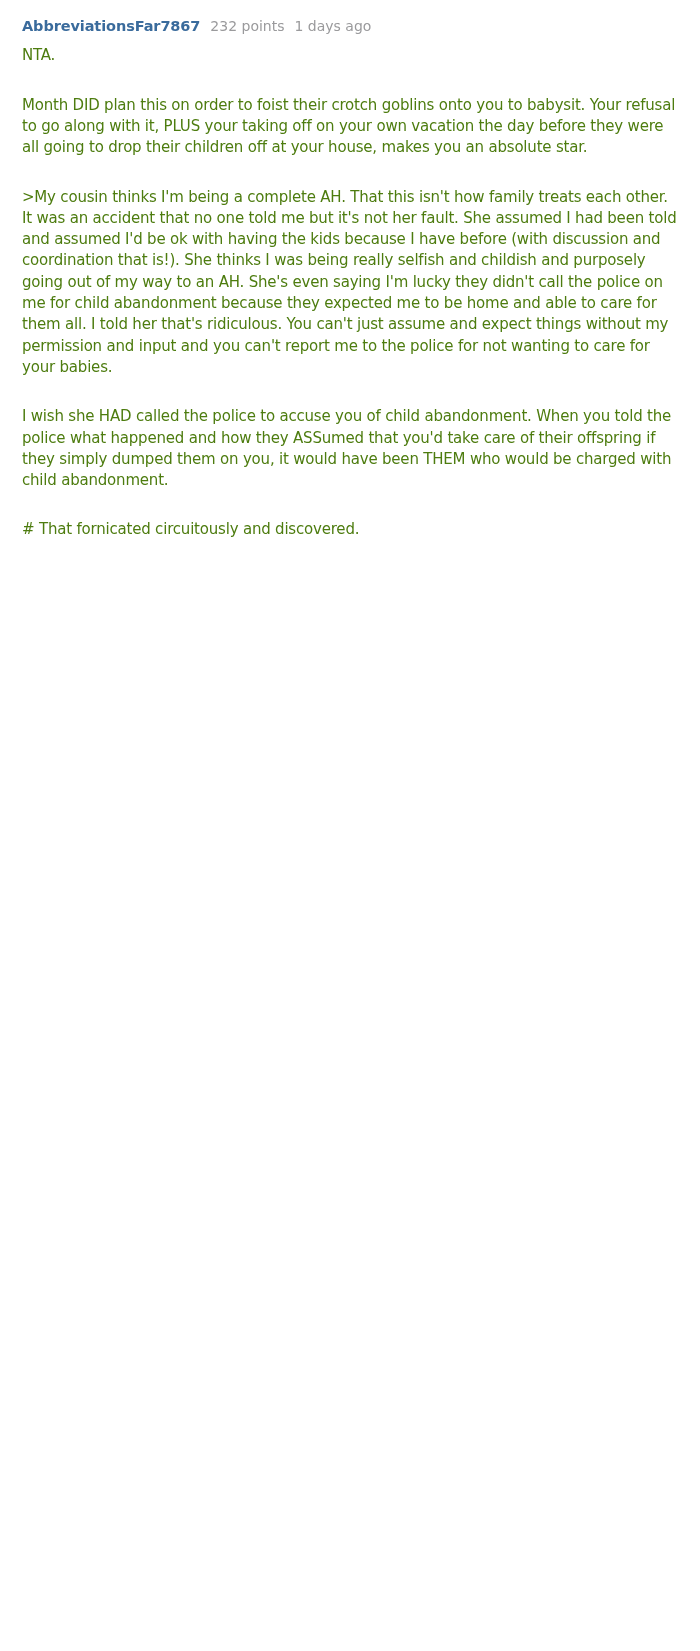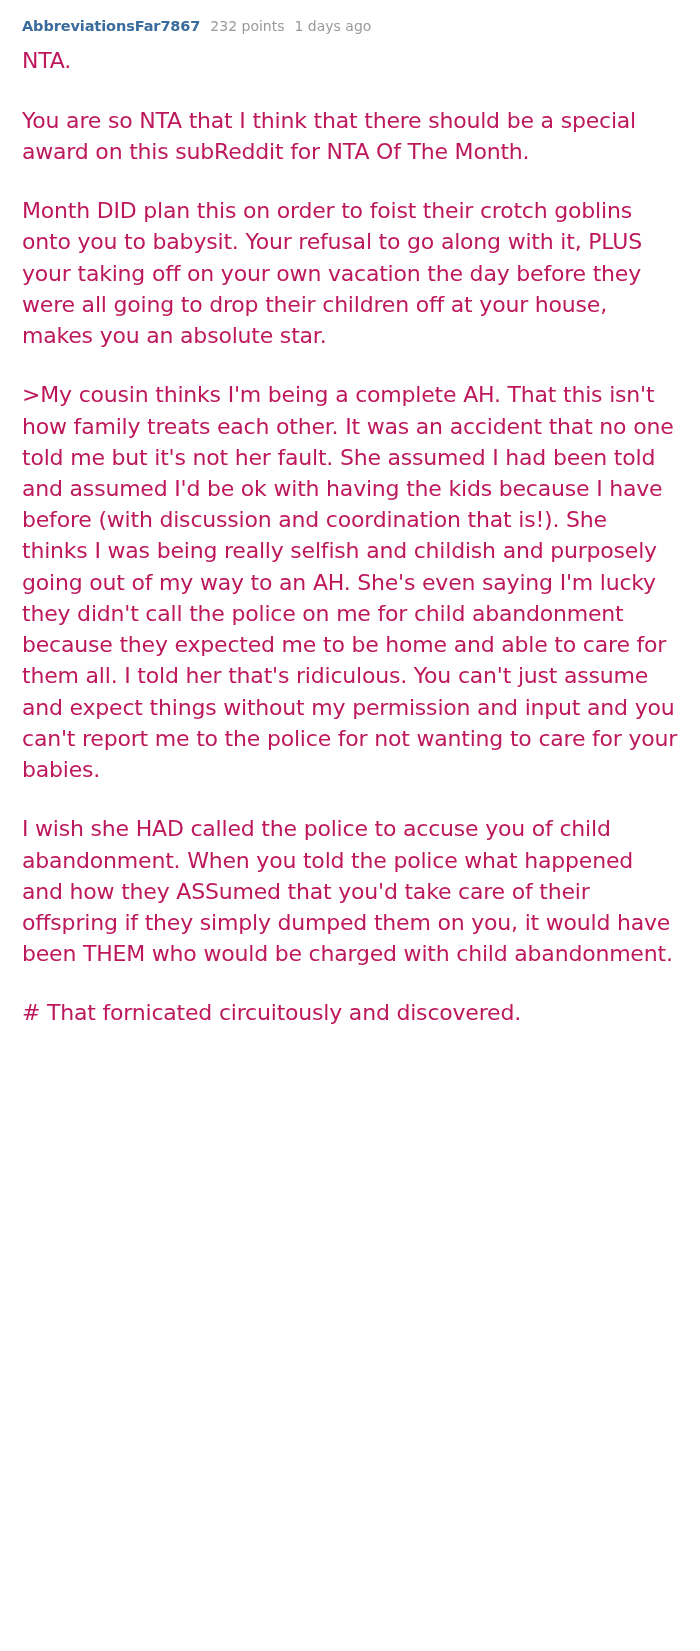--- a/index.html
+++ b/index.html
@@ -35,23 +35,23 @@
     letter-spacing: -0.1px;
     text-decoration: none;
   }
   .points, .timestamp {
     font-size: 14px;
     color: #9a9a9c;
     font-weight: normal;
     text-align: right;
   }
   .comment-body {
-    font-size: 22px;
+    font-size: 15px;
     line-height: 1.42;
-    color: #be185d;
+    color: #4d7c0f;
     letter-spacing: -0.2px;
   }
   .comment-body p {
     margin: 0 0 28px 0;
   }
   .comment-body p:last-child {
     margin-bottom: 0;
   }
 </style>
 </head>
@@ -60,20 +60,19 @@
 <div class="comment">
 
   <div class="comment-header">
     <span class="author">AbbreviationsFar7867</span>
     <span class="points">232 points</span>
     <span class="timestamp">1 days ago</span>
   </div>
 
   <div class="comment-body">
     <p>NTA.</p>
-    <p>You are so NTA that I think that there should be a special award on this subReddit for NTA Of The Month.</p>
     <p>Month DID plan this on order to foist their crotch goblins onto you to babysit. Your refusal to go along with it, PLUS your taking off on your own vacation the day before they were all going to drop their children off at your house, makes you an absolute star.</p>
     <p>&gt;My cousin thinks I'm being a complete AH. That this isn't how family treats each other. It was an accident that no one told me but it's not her fault. She assumed I had been told and assumed I'd be ok with having the kids because I have before (with discussion and coordination that is!). She thinks I was being really selfish and childish and purposely going out of my way to an AH. She's even saying I'm lucky they didn't call the police on me for child abandonment because they expected me to be home and able to care for them all. I told her that's ridiculous. You can't just assume and expect things without my permission and input and you can't report me to the police for not wanting to care for your babies.</p>
     <p>I wish she HAD called the police to accuse you of child abandonment. When you told the police what happened and how they ASSumed that you'd take care of their offspring if they simply dumped them on you, it would have been THEM who would be charged with child abandonment.</p>
     <p># That fornicated circuitously and discovered.</p>
   </div>
 
 </div>
 
 </body></html>

